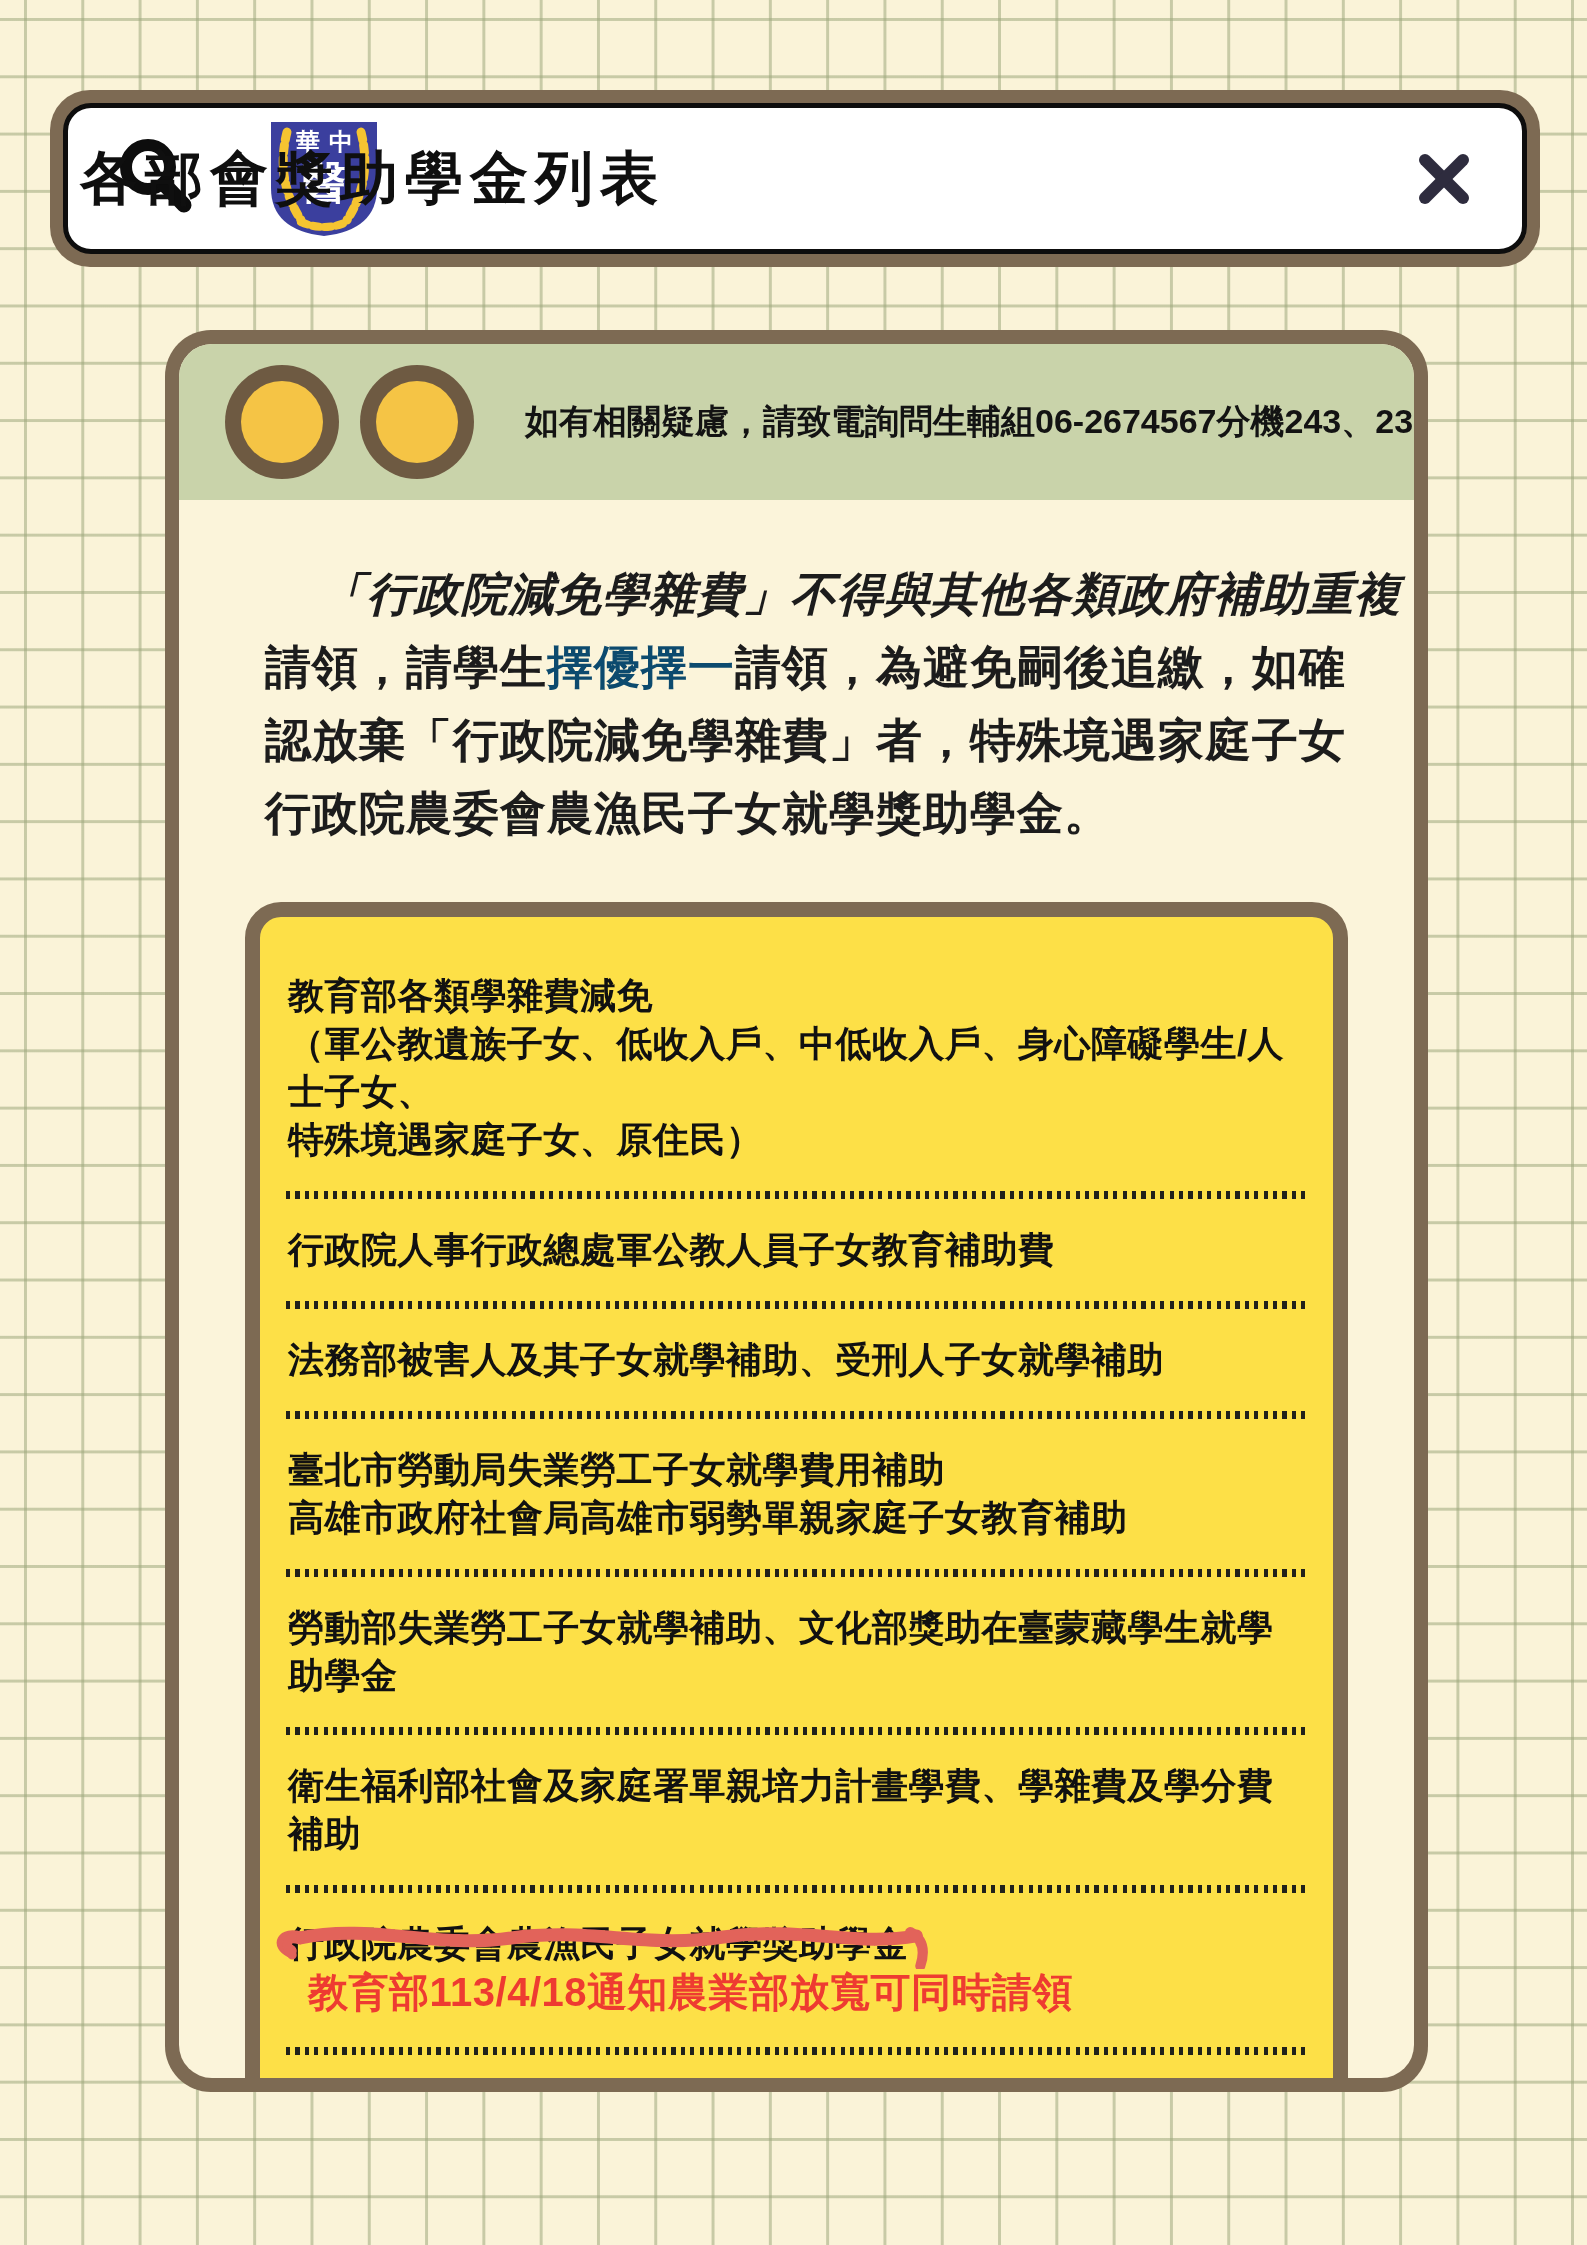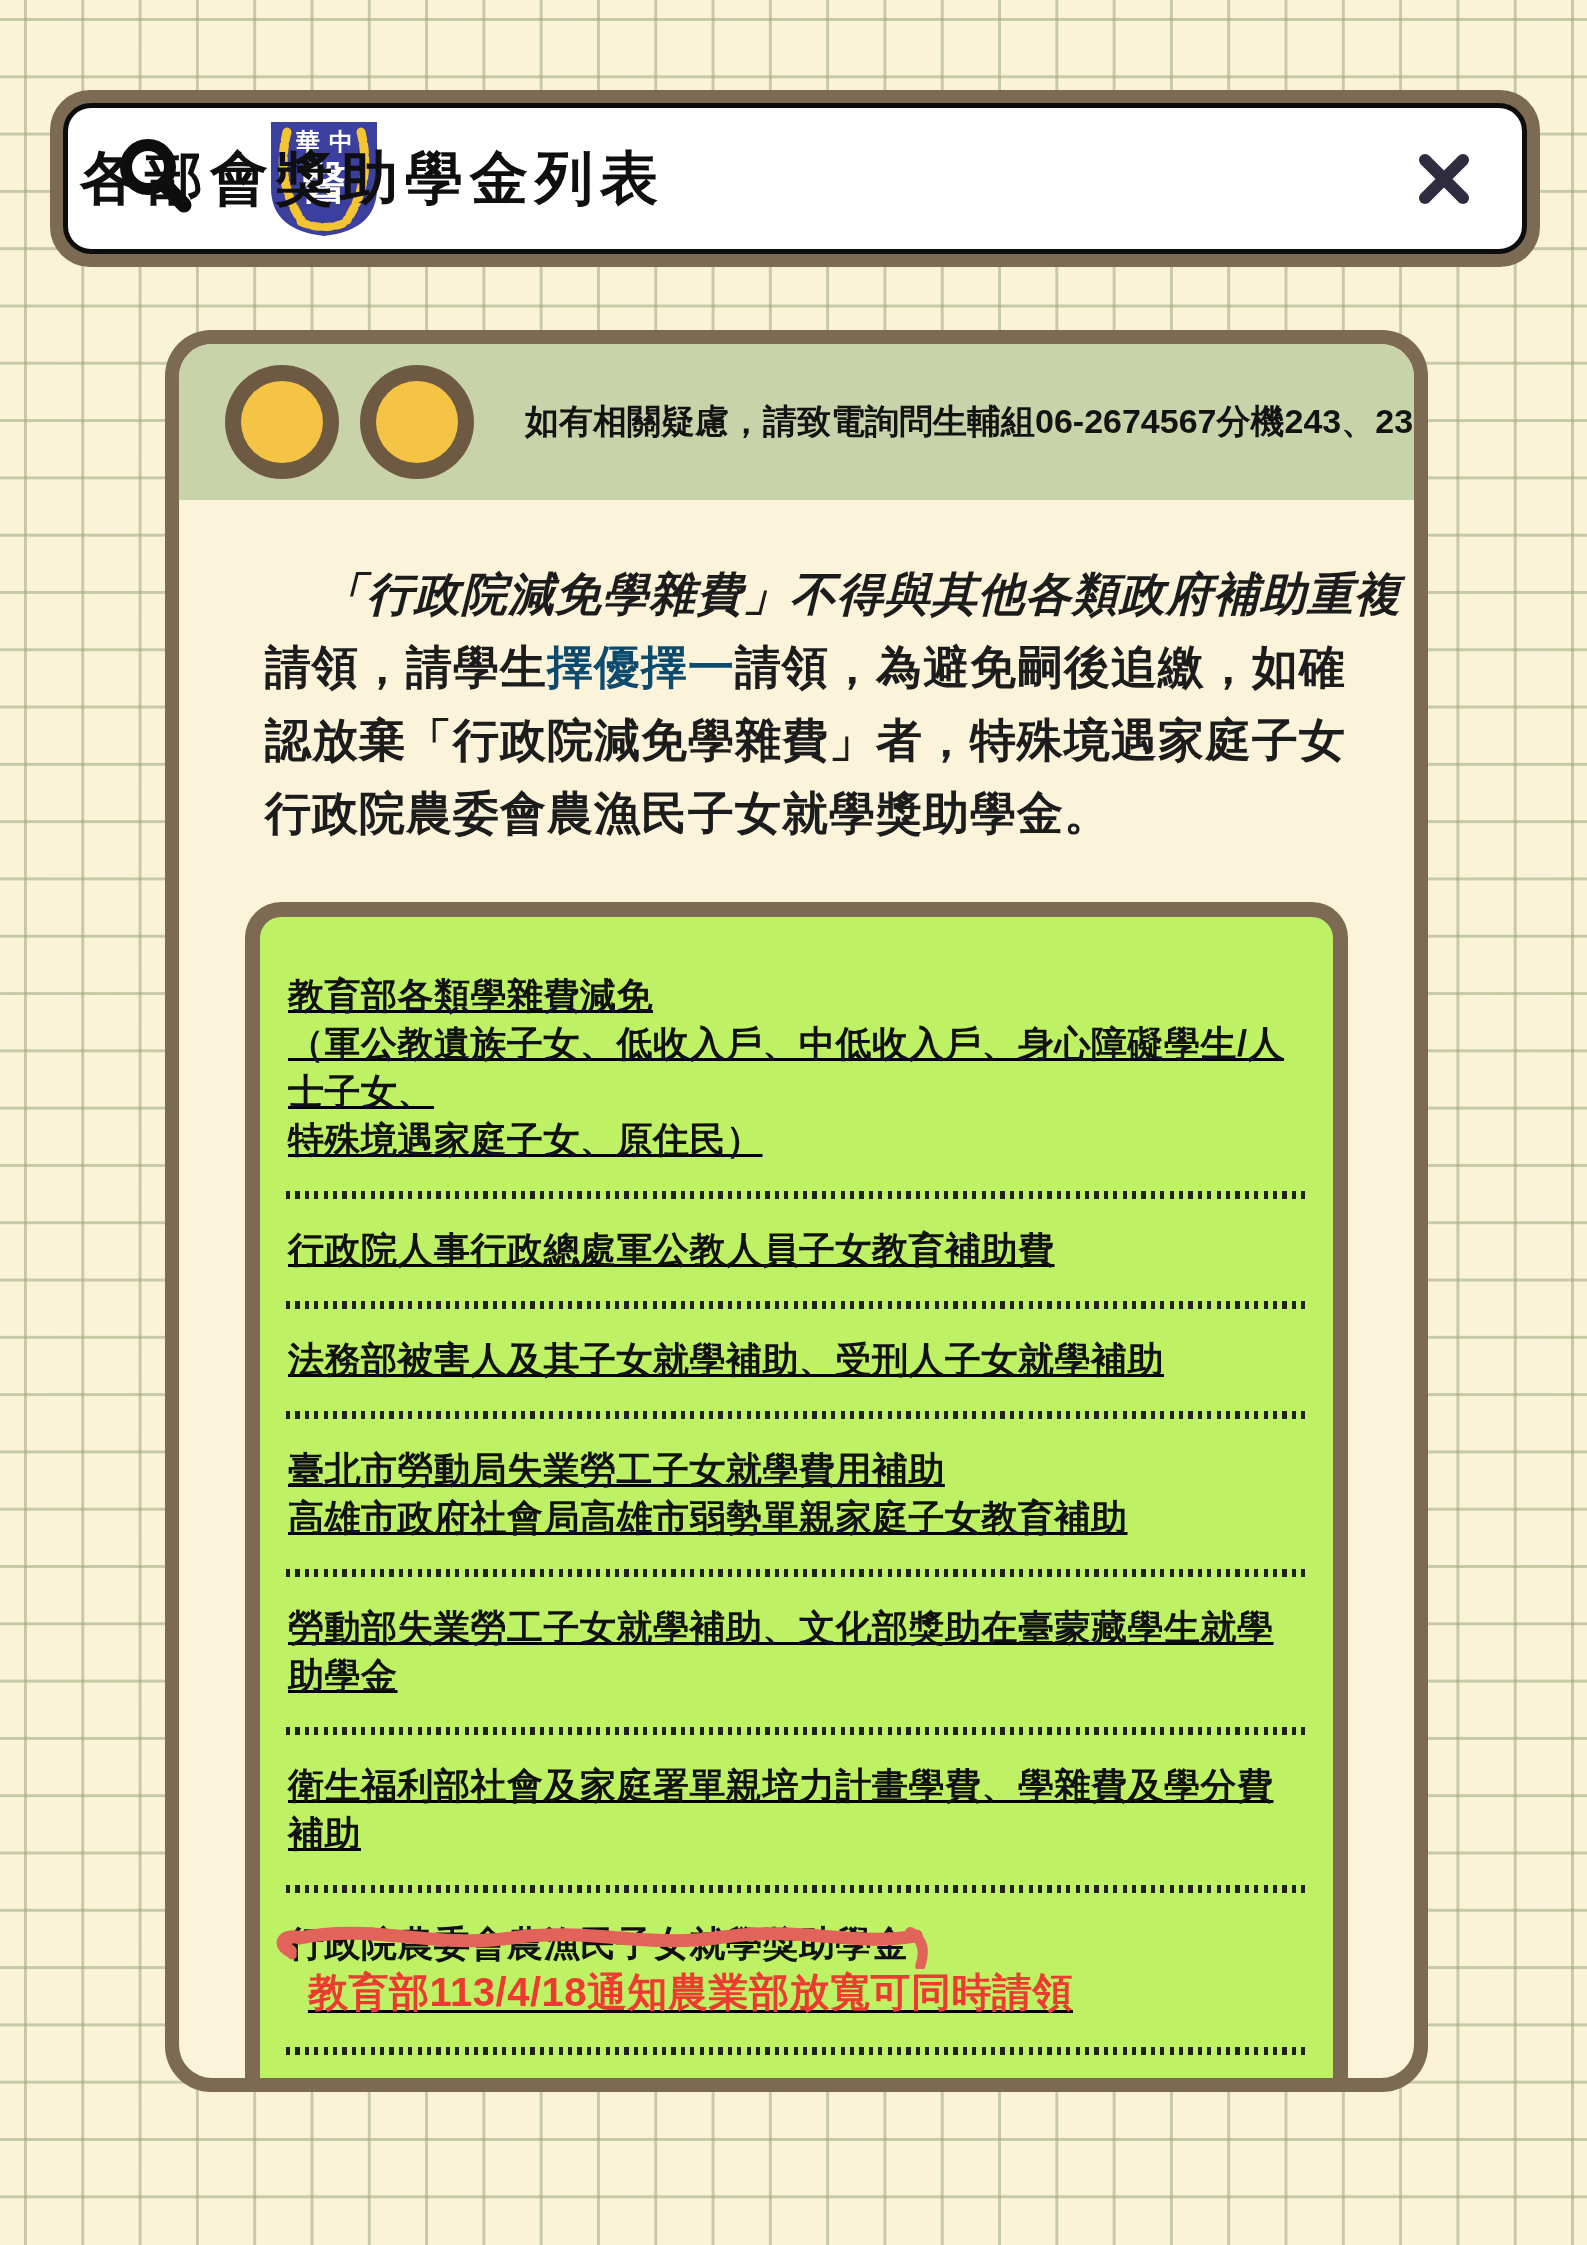--- a/index.html
+++ b/index.html
@@ -56,21 +56,21 @@
     margin:0 50px 52px;font-size:46px;font-weight:600;color:#1c1c1c;
     line-height:73px;letter-spacing:1px;
   }
   .intro .line{white-space:nowrap;}
   .intro .line.indent{padding-left:55px;font-style:italic;}
   .intro .bold{font-weight:900;}
   .intro .red{color:#0c4a6e;}
   
   .listbox{
     margin:0 30px;border:15px solid #7d6a53;border-radius:36px;
-    background:#bef264;padding:30px 26px 36px;text-decoration:underline;
+    background:#fde047;padding:30px 26px 36px;
   }
   .item{
     padding:25px 2px;font-size:36px;font-weight:800;color:#111;
     line-height:48px;letter-spacing:.5px;
   }
   .sep{
     height:8px;margin:2px 0;
     background:repeating-linear-gradient(90deg,#21211a 0 4.2px,transparent 4.2px 9.4px);
   }
   .struck{position:relative;display:inline-block;}

